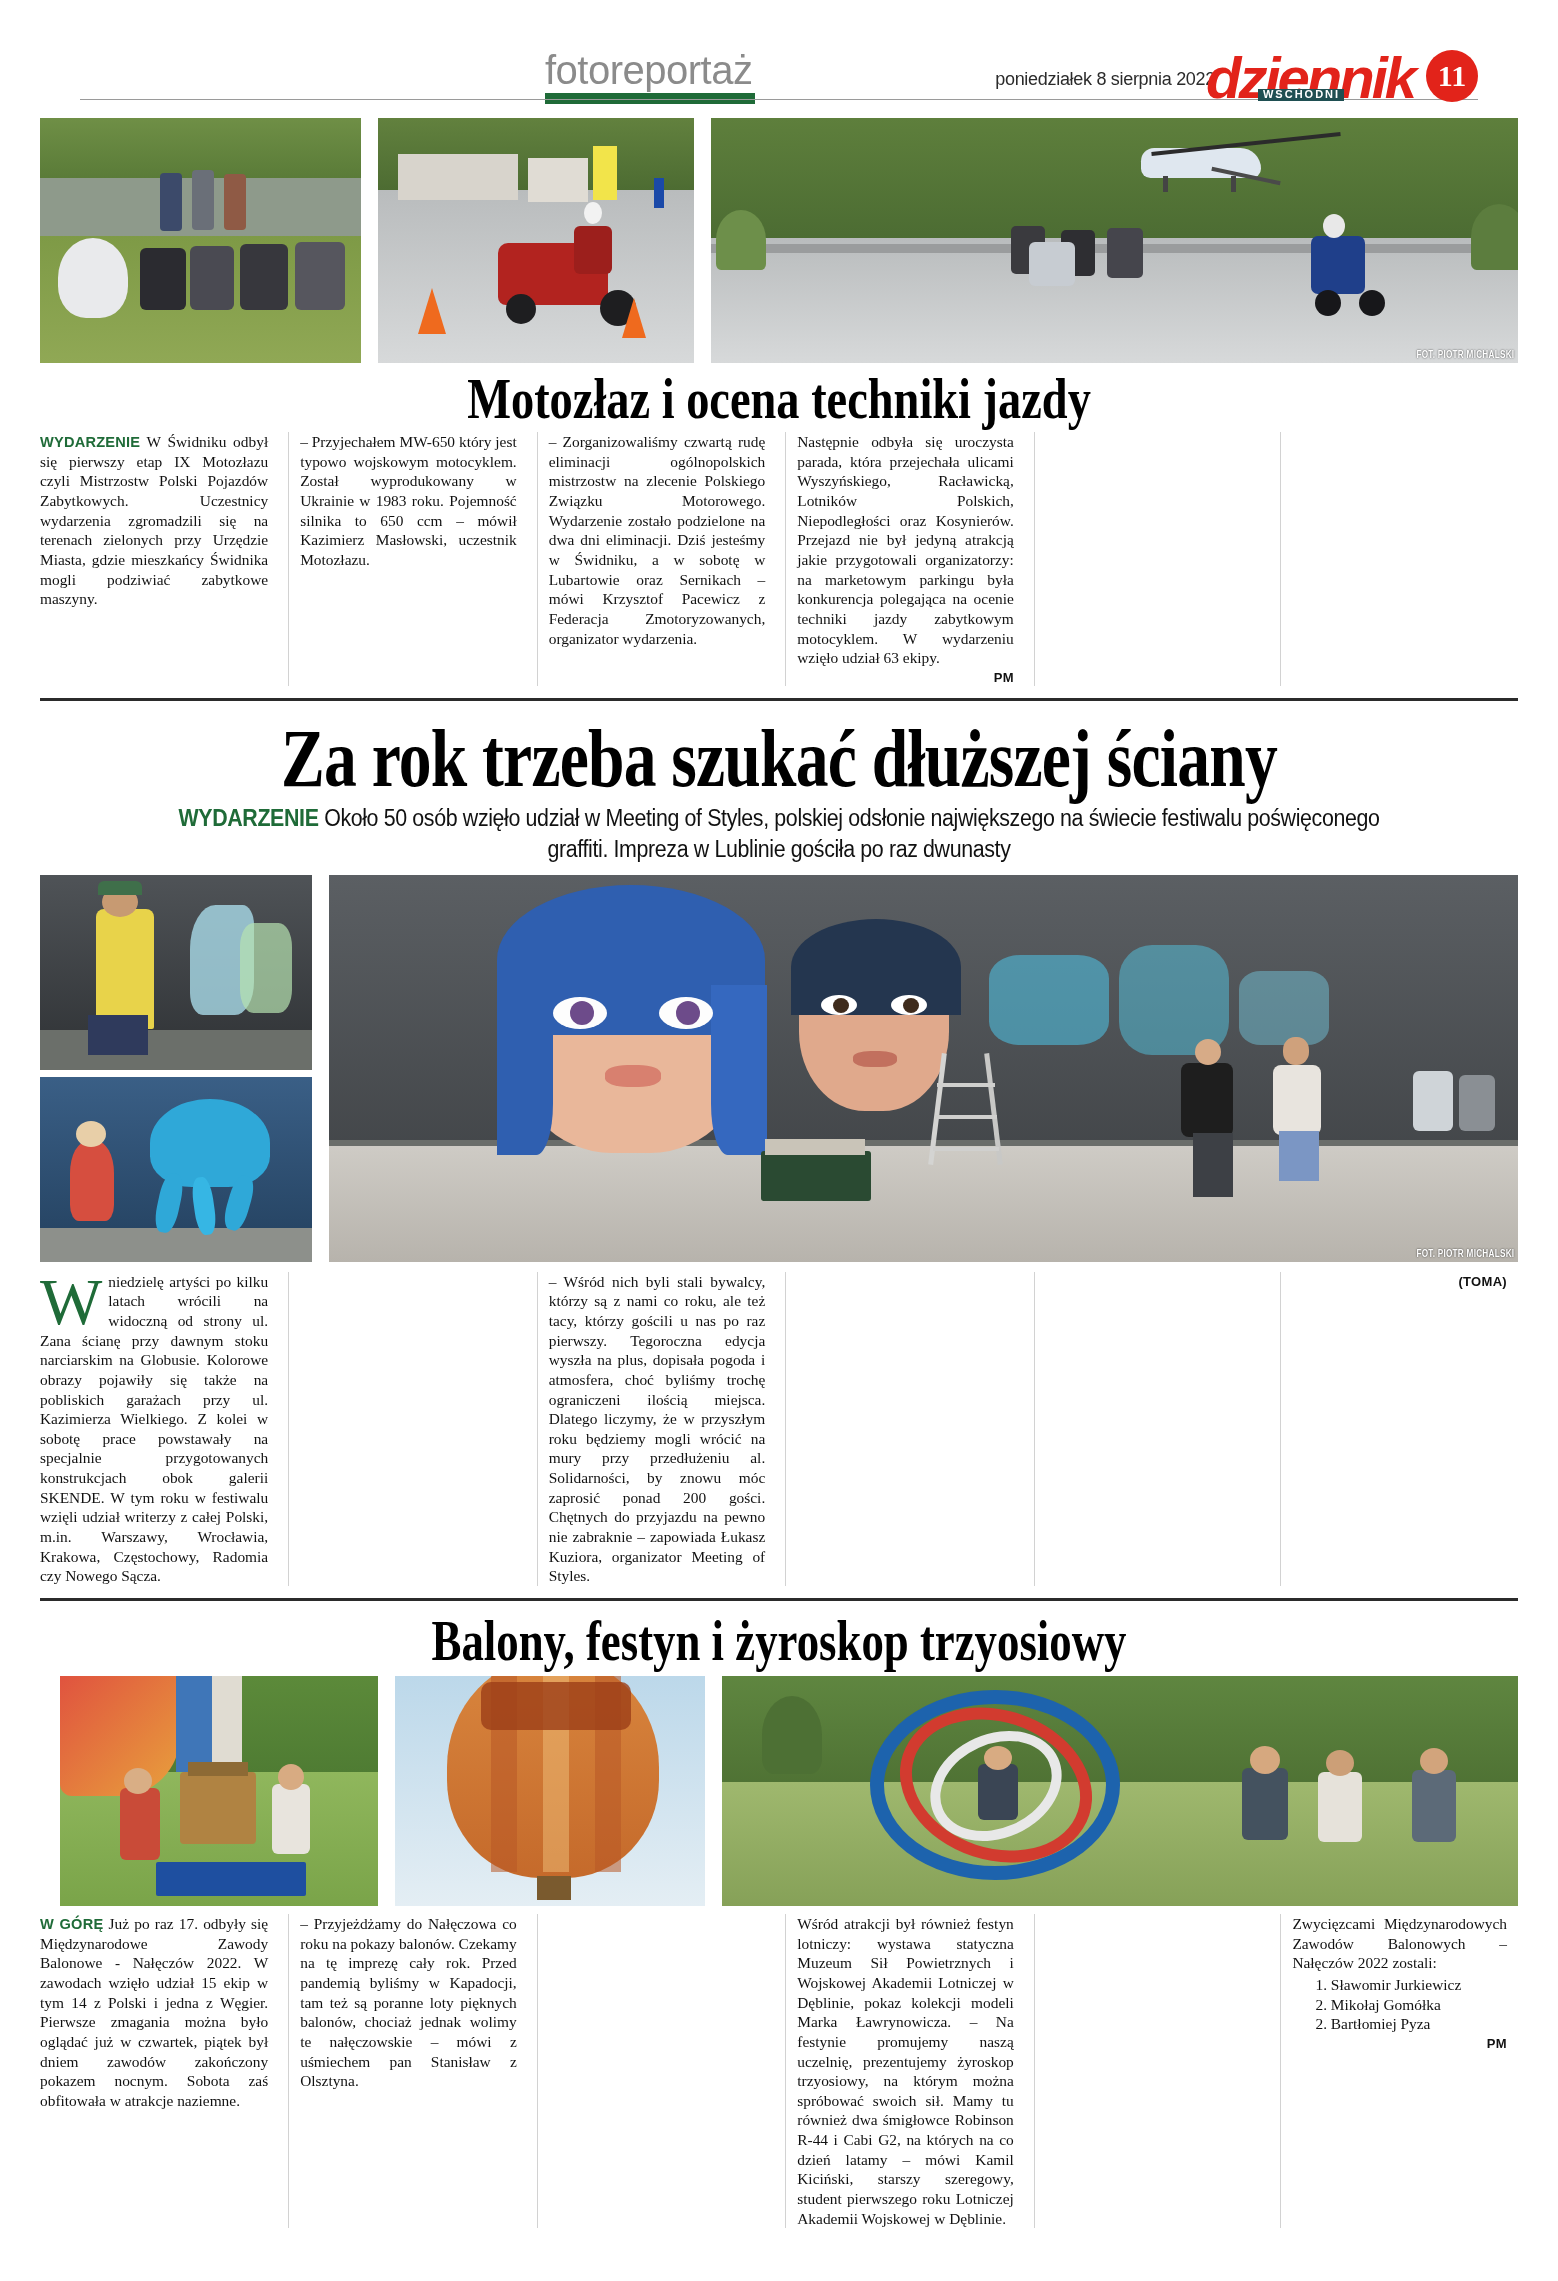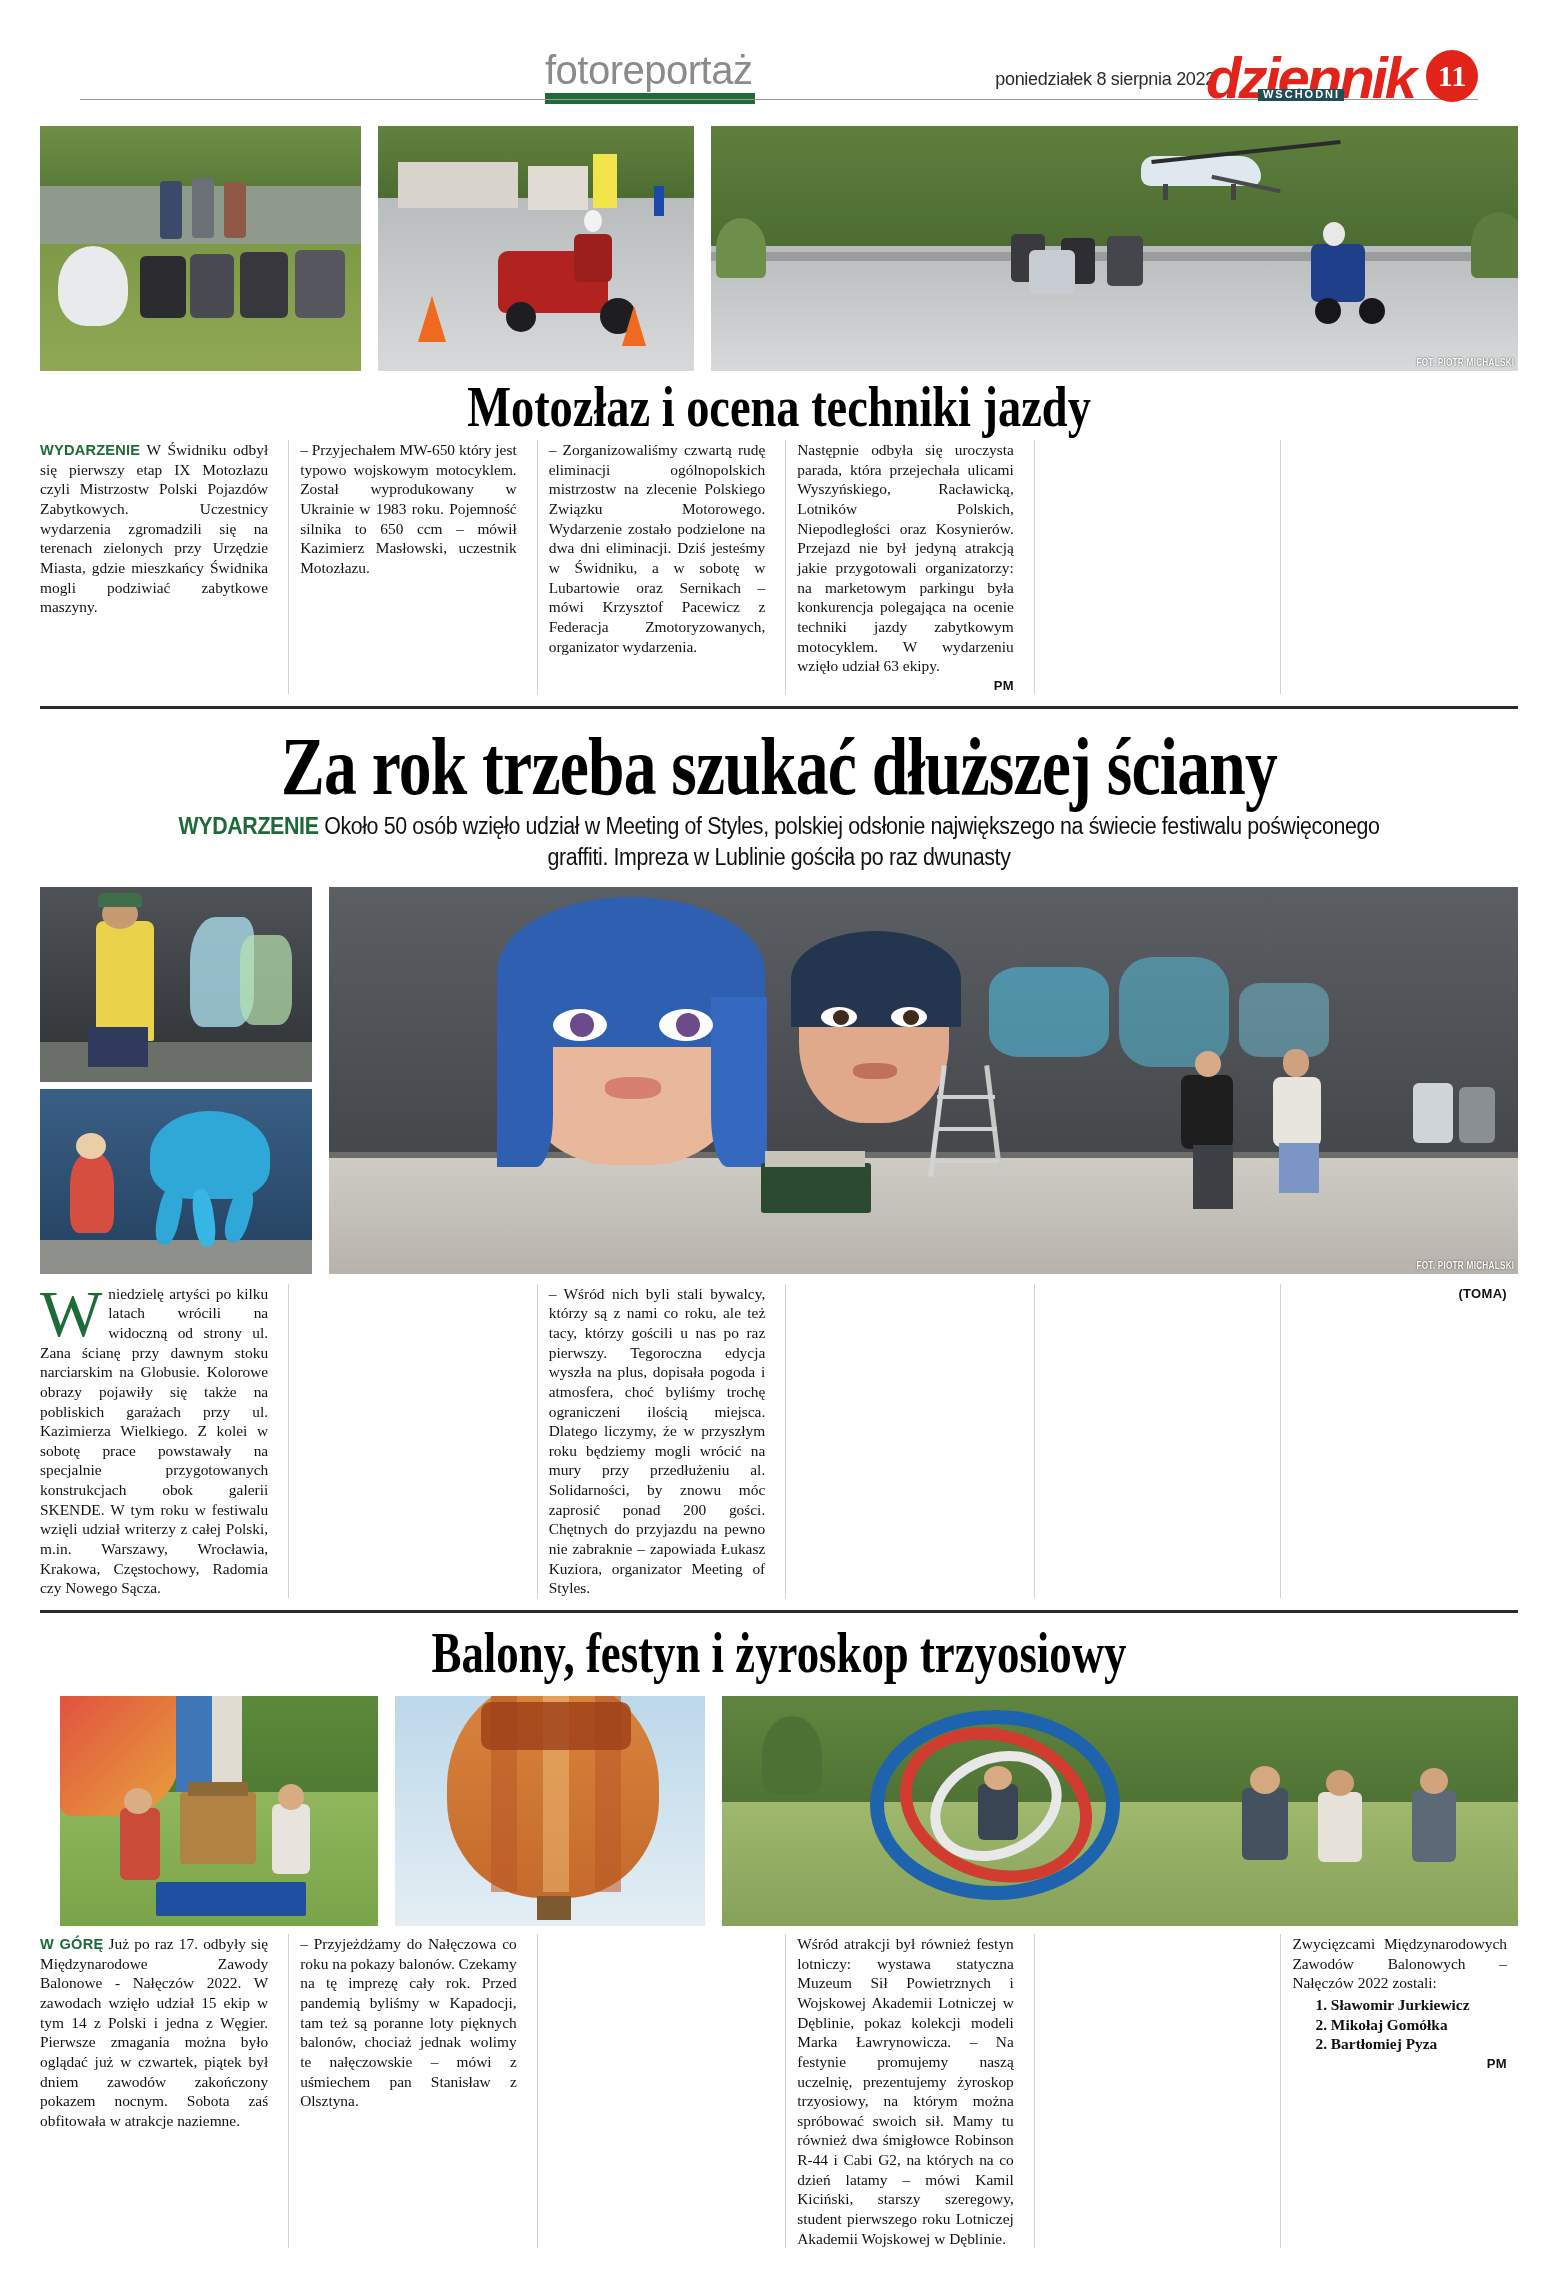--- a/index.html
+++ b/index.html
@@ -52,21 +52,21 @@
   }
   .page-badge {
     width:52px; height:52px; border-radius:50%;
     background:#e2231a; color:#ffffff;
     font-family:"Liberation Serif", serif; font-weight:bold;
     font-size:30px; display:flex; align-items:center; justify-content:center;
     margin-bottom:4px;
   }
 
   
-  .photo-strip { display:flex; gap:17px; margin-top:14px; }
+  .photo-strip { display:flex; gap:17px; margin-top:6px; }
   .photo { position:relative; overflow:hidden; background:#c8ccc9; }
   .photo-credit {
     position:absolute; right:4px; bottom:3px;
     font-family:"Liberation Sans", sans-serif;
     font-size:10px; font-weight:bold; color:#ffffff;
     letter-spacing:0.3px;
     text-shadow:0 0 2px rgba(0,0,0,.8);
     transform:scaleX(.82); transform-origin:right bottom;
     white-space:nowrap;
   }
@@ -119,21 +119,21 @@
     font-family:"Liberation Sans", sans-serif;
     font-size:13px; letter-spacing:0.3px; margin-top:2px;
   }
   .dropcap::first-letter {
     float:left; font-size:66px; line-height:0.78;
     font-family:"Liberation Serif", serif;
     color:#1f6b38; font-weight:normal;
     padding-right:6px; padding-top:4px;
   }
   .winners { margin-top:2px; }
-  .winners div { text-indent:1.5em;font-weight:bold; }
+  .winners div { text-indent:1.5em; }
 
   
   .rule-heavy { border-top:3px solid #2b2b2b; margin:12px 0 0 0; }
 
   
   .sky { background:linear-gradient(#bcd8ea,#e4eef4); }
   .road { background:linear-gradient(#b9bcbd,#d7d9da); }
   .wallbg { background:linear-gradient(#5b5f63,#3a3d40); }
   .pave { background:linear-gradient(#cfccc6,#b7b3ac); }
 </style>

